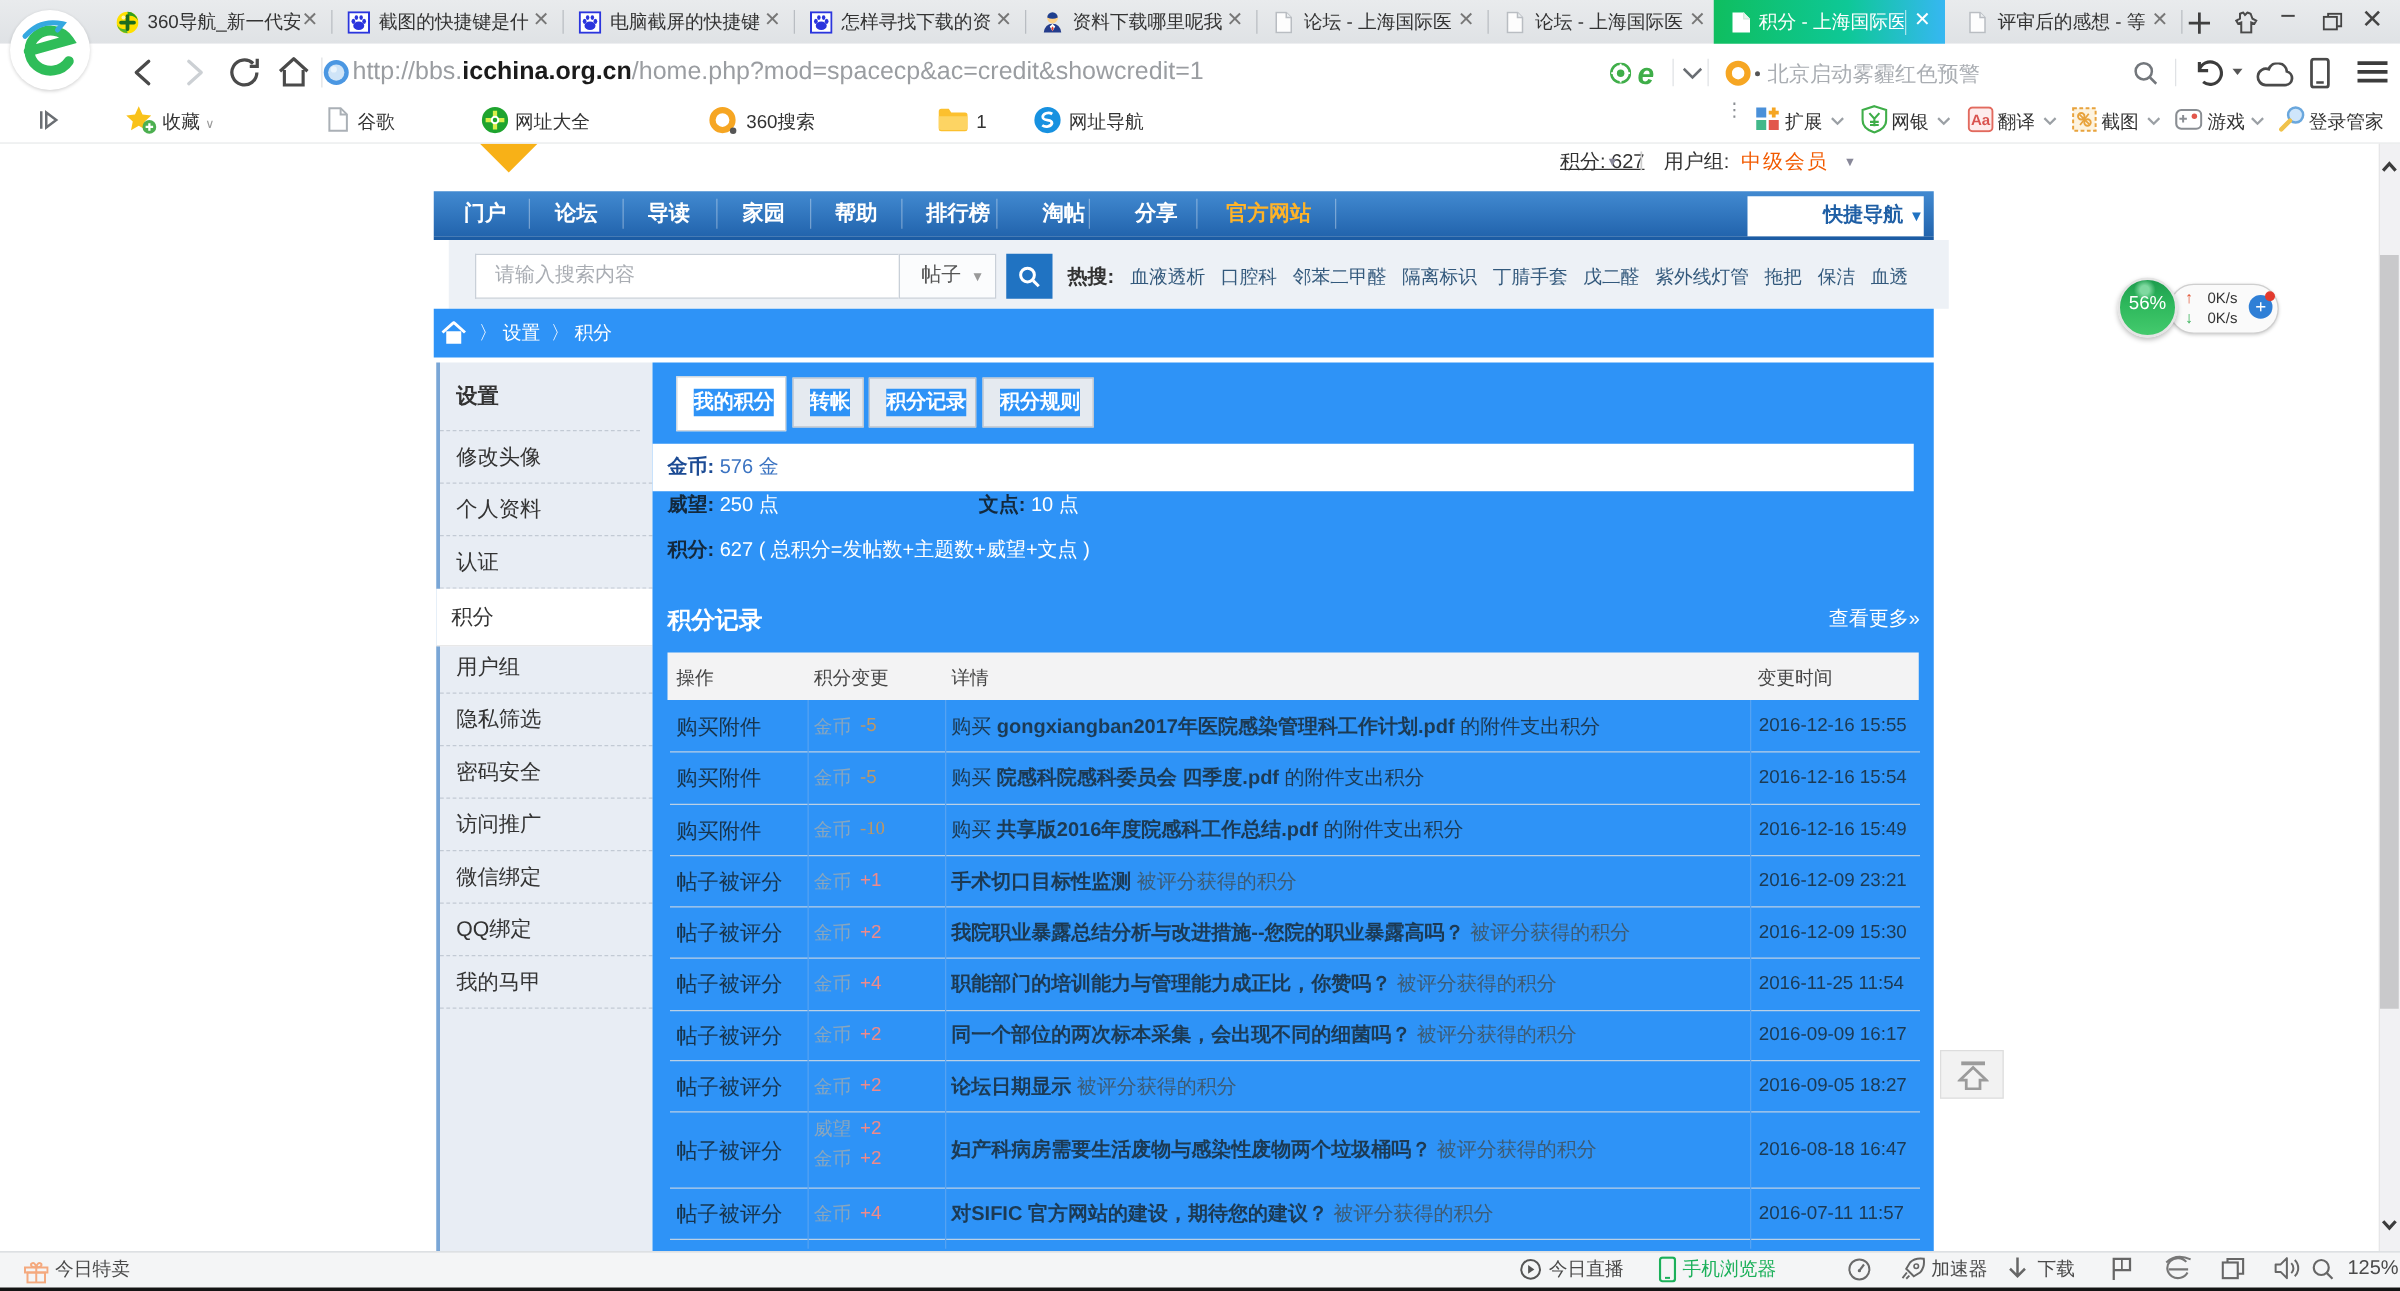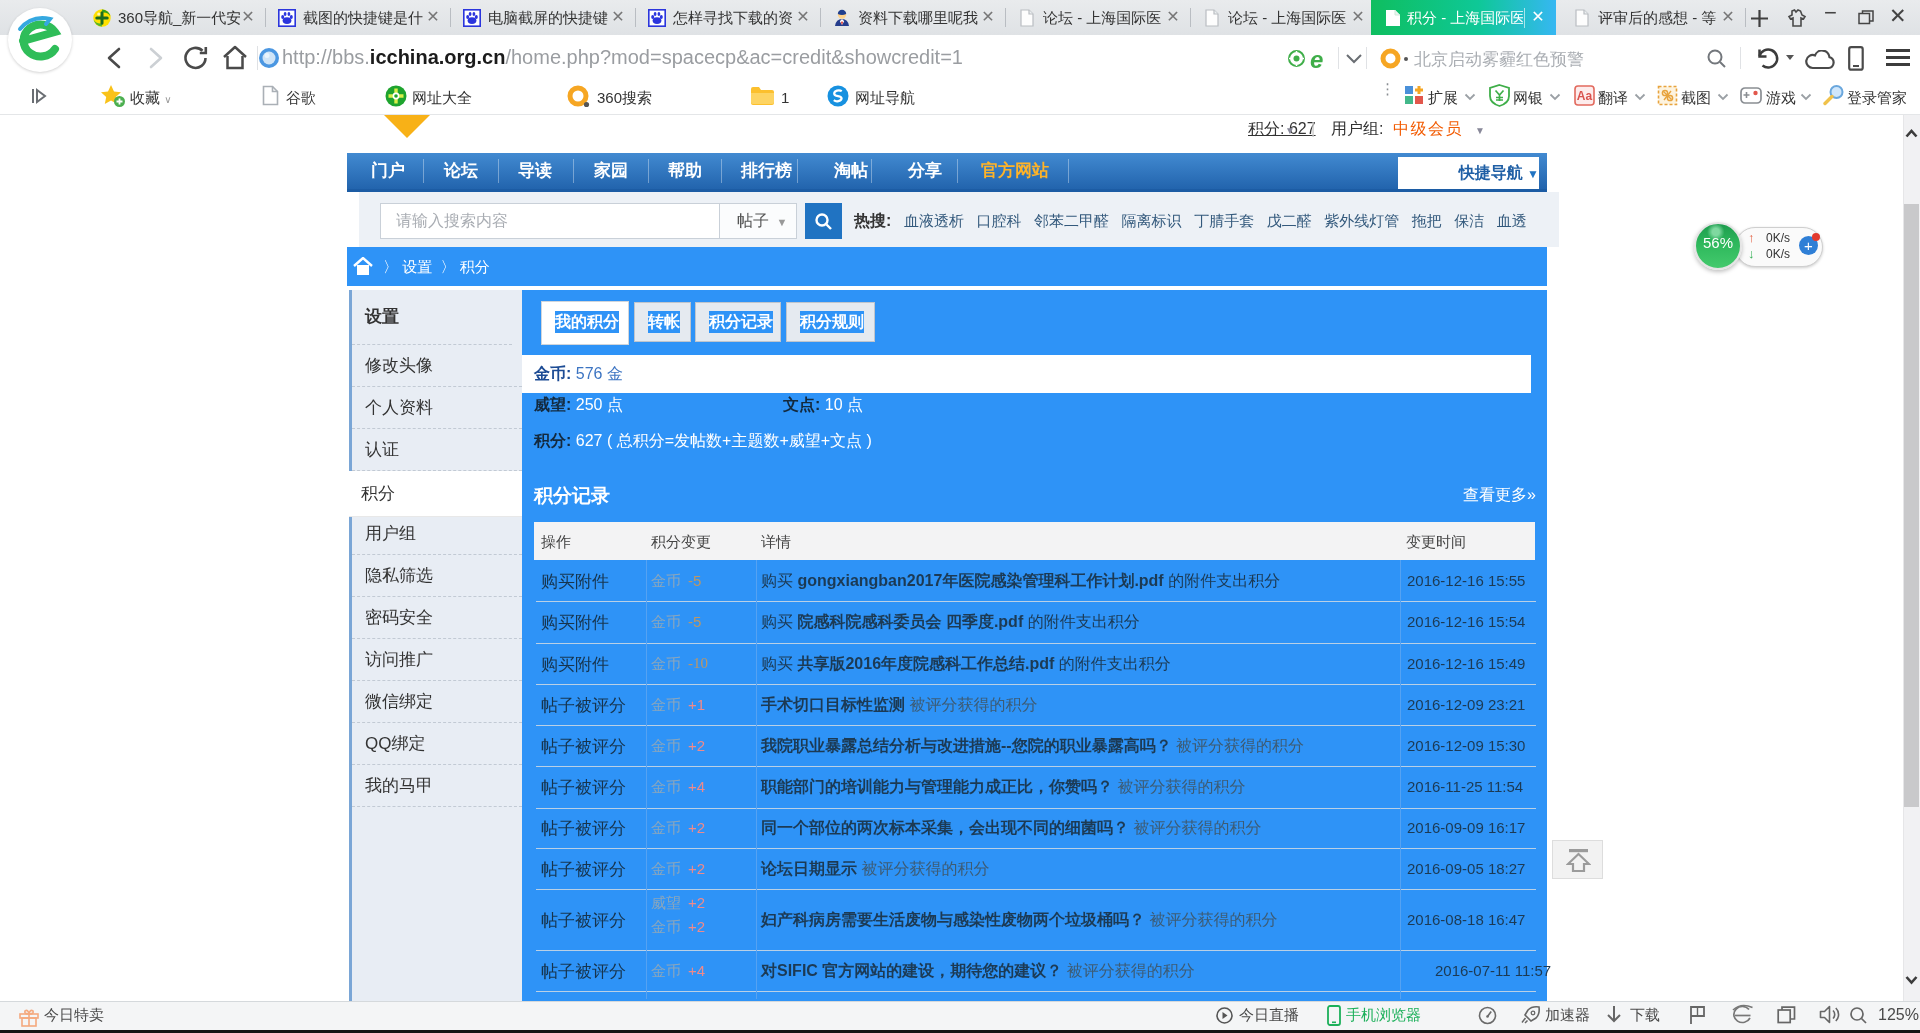--- a/index.html
+++ b/index.html
@@ -495,21 +495,21 @@
         <div class="abs pos" style="left:688px;top:778.5px;font-size:15px;">+2</div>
         <div class="abs c2" style="left:651px;top:802.5px;font-size:15px;">金币</div>
         <div class="abs pos" style="left:688px;top:802.5px;font-size:15px;">+2</div>
         <div class="abs cdark" style="left:761px;top:794.5px;font-size:16px;white-space:nowrap;"><b>妇产科病房需要生活废物与感染性废物两个垃圾桶吗？</b> <span class="clight">被评分获得的积分</span></div>
         <div class="abs cdark" style="left:1407px;top:795.5px;font-size:15px;">2016-08-18 16:47</div>
         <div class="abs" style="left:536px;top:835px;width:1000px;height:1px;background:#b9d0e6;"></div>
         <div class="abs c1" style="left:541px;top:844.5px;font-size:17px;">帖子被评分</div>
         <div class="abs c2" style="left:651px;top:846.5px;font-size:15px;">金币</div>
         <div class="abs pos" style="left:688px;top:846.5px;font-size:15px;">+4</div>
         <div class="abs cdark" style="left:761px;top:845.5px;font-size:16px;white-space:nowrap;"><b>对SIFIC 官方网站的建设，期待您的建议？</b> <span class="clight">被评分获得的积分</span></div>
-        <div class="abs cdark" style="left:1407px;top:846.5px;font-size:15px;margin-left:28px;">2016-07-11 11:57</div>
+        <div class="abs cdark" style="left:1407px;top:846.5px;font-size:15px;">2016-07-11 11:57</div>
         <div class="abs" style="left:536px;top:876px;width:1000px;height:1px;background:#b9d0e6;"></div>
         <div class="abs" style="left:646px;top:445px;width:1px;height:439px;background:#55a2f2;"></div>
         <div class="abs" style="left:756px;top:445px;width:1px;height:439px;background:#55a2f2;"></div>
         <div class="abs" style="left:1400px;top:445px;width:1px;height:439px;background:#55a2f2;"></div>
       </div>
 
   <div class="abs" style="left:1552px;top:725px;width:51px;height:39px;background:#f2f2f2;border:1px solid #ddd;">
     <svg style="position:absolute;left:13px;top:8px" width="25" height="23" viewBox="0 0 25 23">
           <rect x="3" y="0" width="19" height="3.2" fill="#9b9b9b"></rect>
           <path d="M12.5 5 L23 15 H18 V22 H7 V15 H2 Z" fill="none" stroke="#9b9b9b" stroke-width="2.2"></path>

